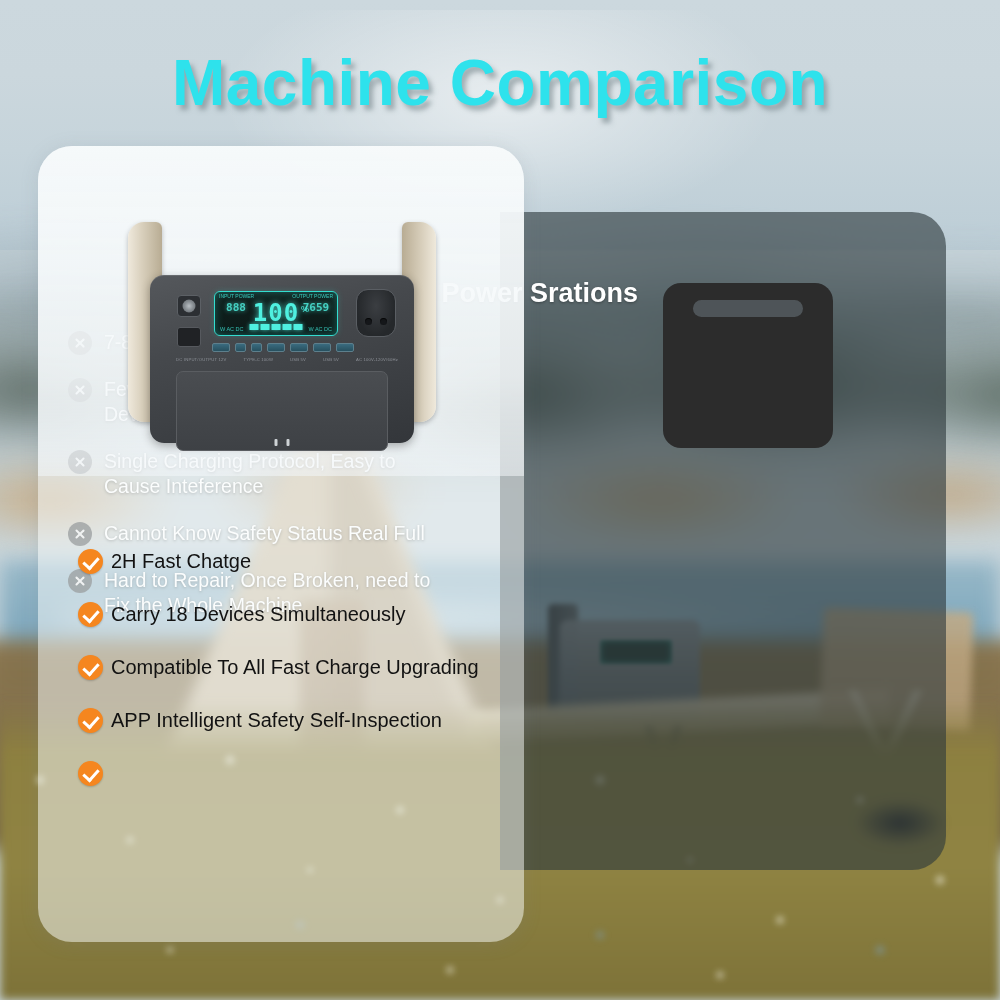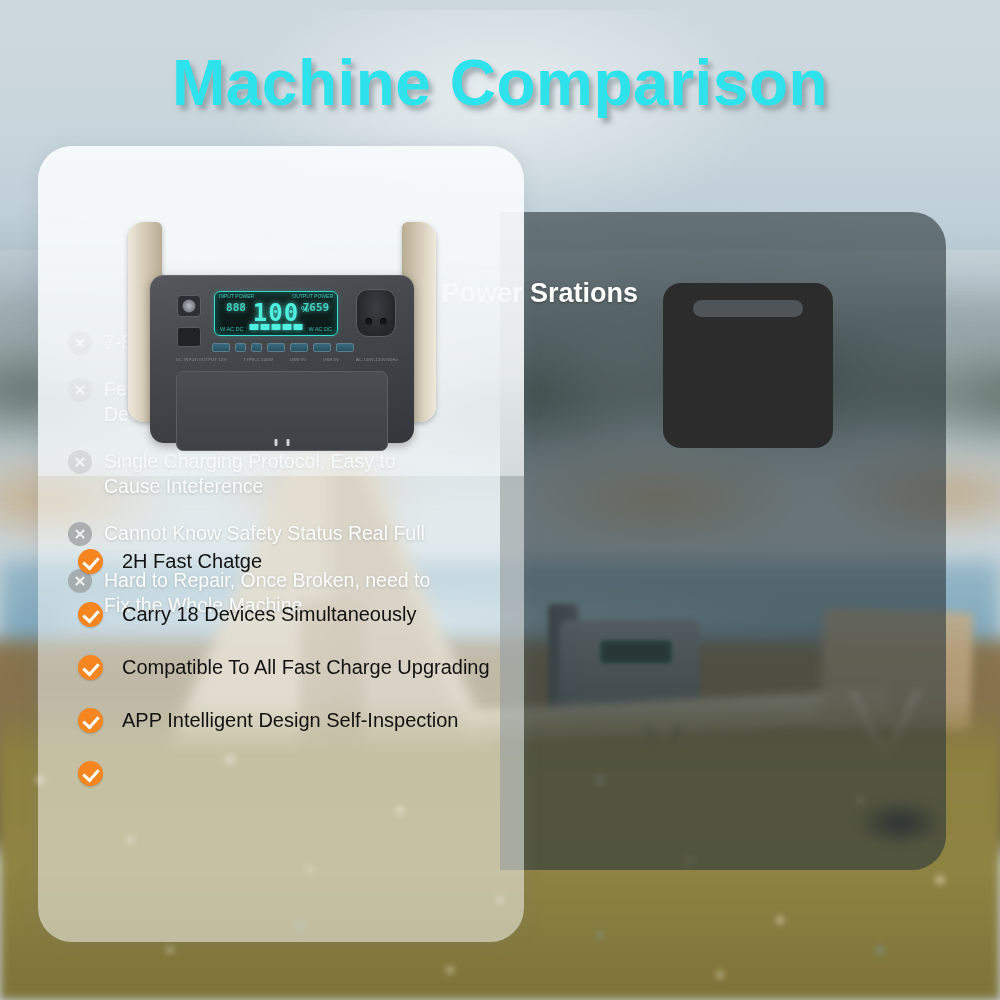--- a/index.html
+++ b/index.html
@@ -297,21 +297,21 @@
   .left-head {
     position: absolute; left: 38px; width: 486px; top: 484px;
     text-align: center;
     font-size: 40px; font-weight: bold; color: #131313;
     letter-spacing: -.5px;
   }
   .left-list {
     position: absolute; left: 78px; top: 548px; width: 450px;
   }
   .left-item {
-    display: flex; align-items: flex-end; gap: 19px;
+    display: flex; align-items: flex-end; gap: 8px;
     margin-bottom: 27px;
   }
   .left-item .txt {
     font-size: 20px; line-height: 26px; color: #121212;
     white-space: pre-line;
   }
   .ico-check {
     flex: 0 0 auto;
     width: 25px; height: 25px; margin-top: 1px;
     border-radius: 50%;
@@ -630,20 +630,20 @@
     <div class="left-item">
       <span class="ico-check"></span>
       <span class="txt">Carry 18 Devices Simultaneously</span>
     </div>
     <div class="left-item">
       <span class="ico-check"></span>
       <span class="txt">Compatible To All Fast Charge Upgrading</span>
     </div>
     <div class="left-item">
       <span class="ico-check"></span>
-      <span class="txt">APP Intelligent Design Self-Inspection</span>
+      <span class="txt">APP Intelligent Safety Self-Inspection</span>
     </div>
     <div class="left-item">
       <span class="ico-check"></span>
     </div>
   </div>
 
 </div>
 
 </body></html>

